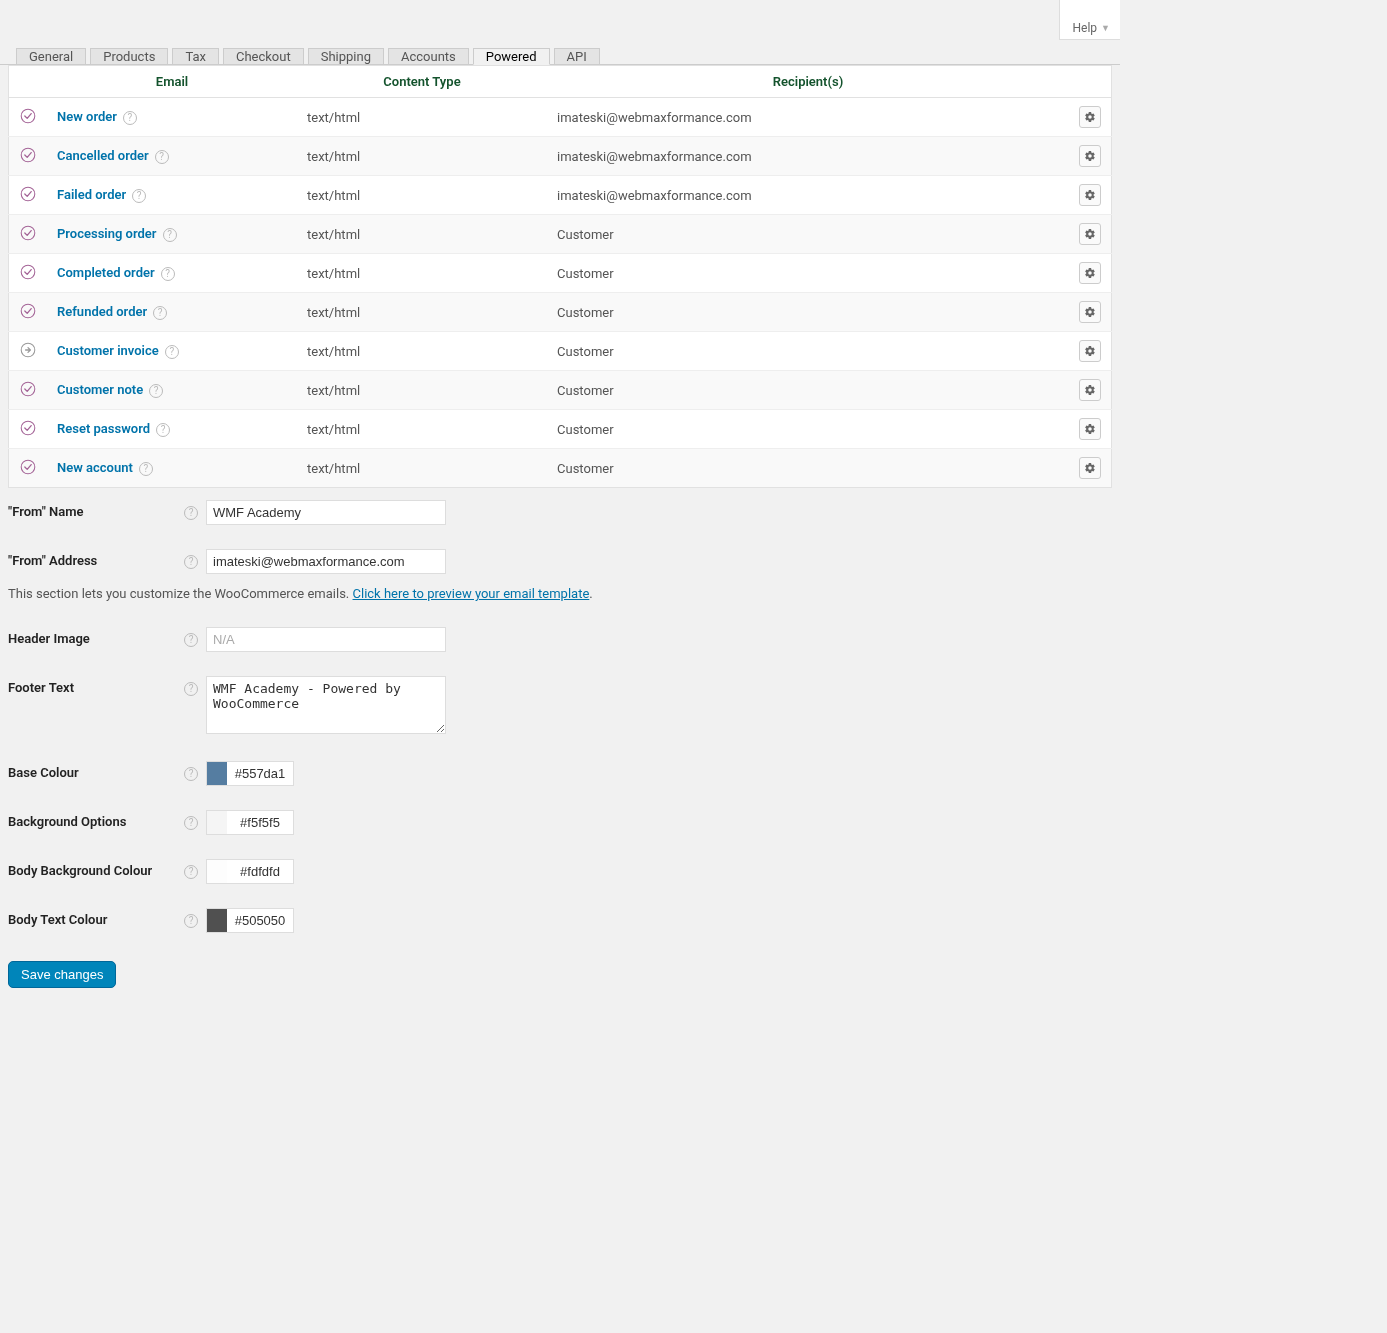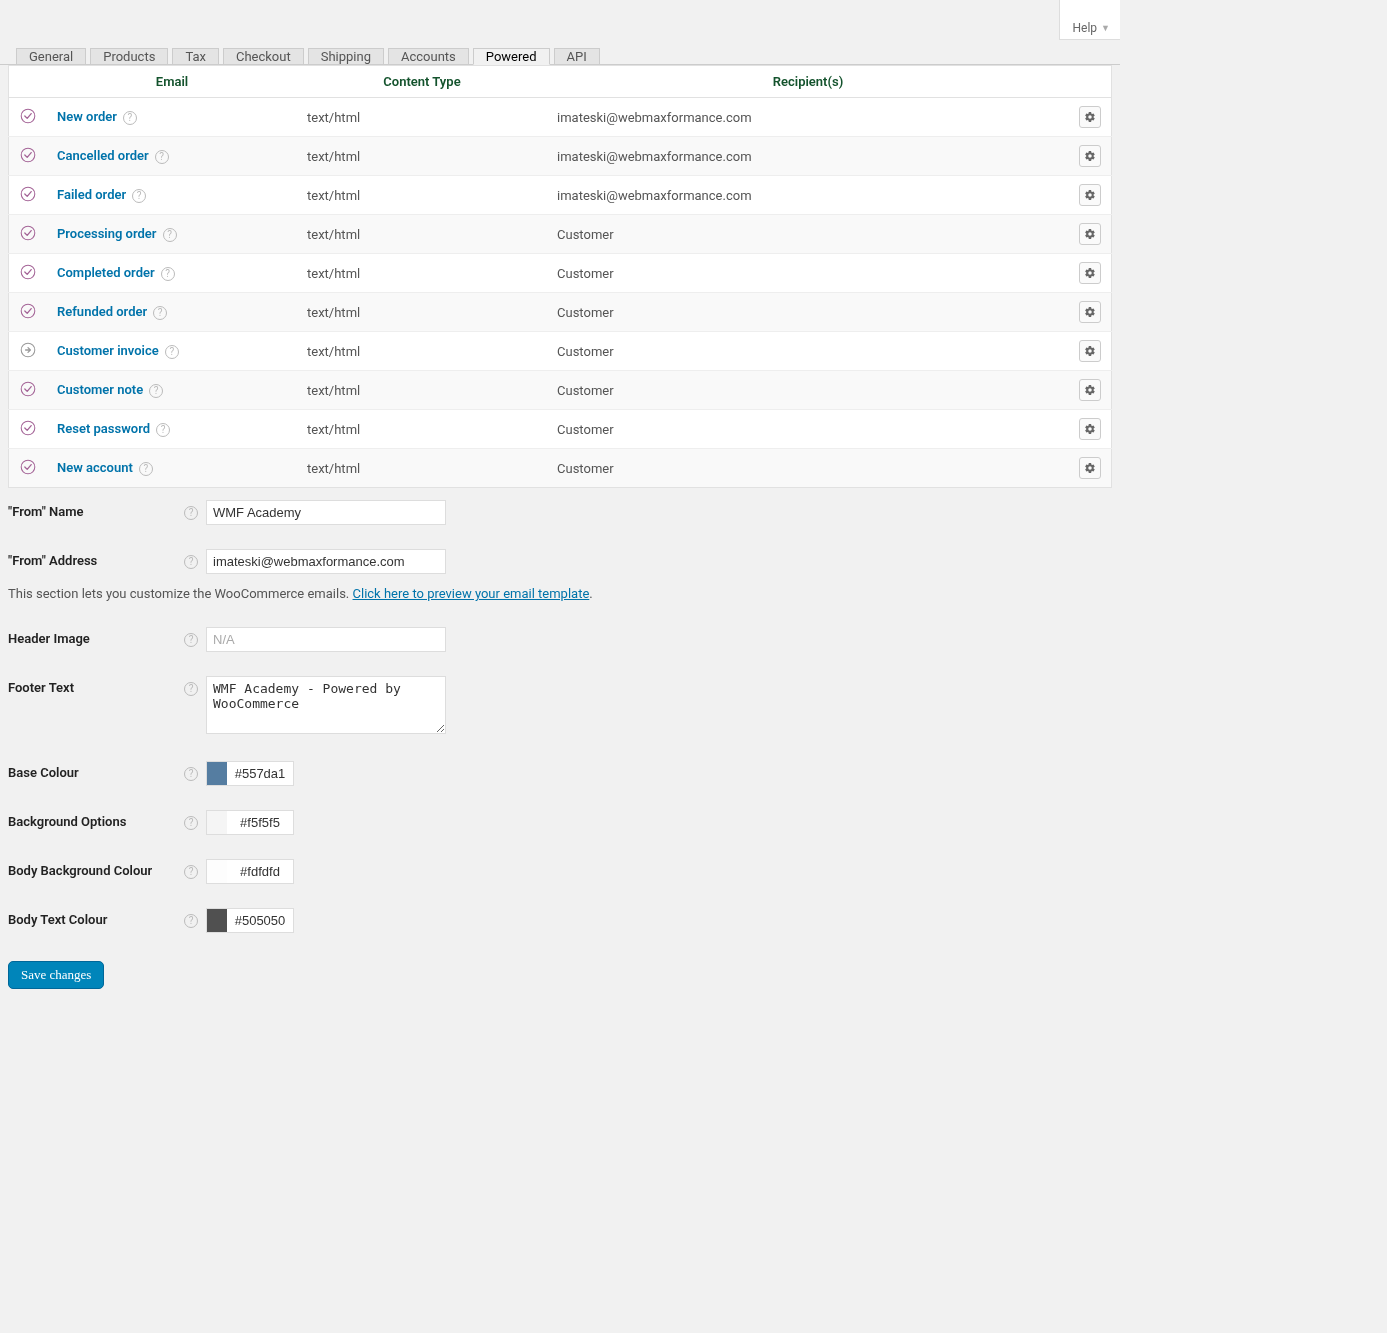--- a/index.html
+++ b/index.html
@@ -173,21 +173,20 @@
   }
   .save-btn {
     background: #0085ba;
     border: 1px solid #006799;
     color: #fff;
     padding: 5px 12px;
     font-size: 13px;
     border-radius: 5px;
     cursor: pointer;
     margin-top: 16px;
-    font-family: Liberation Serif, serif;
   }
 </style>
 </head>
 <body>
 
 <div class="topbar">
   <div class="help-tab">
     <span>Help</span>
     <span class="tri">▼</span>
   </div>

